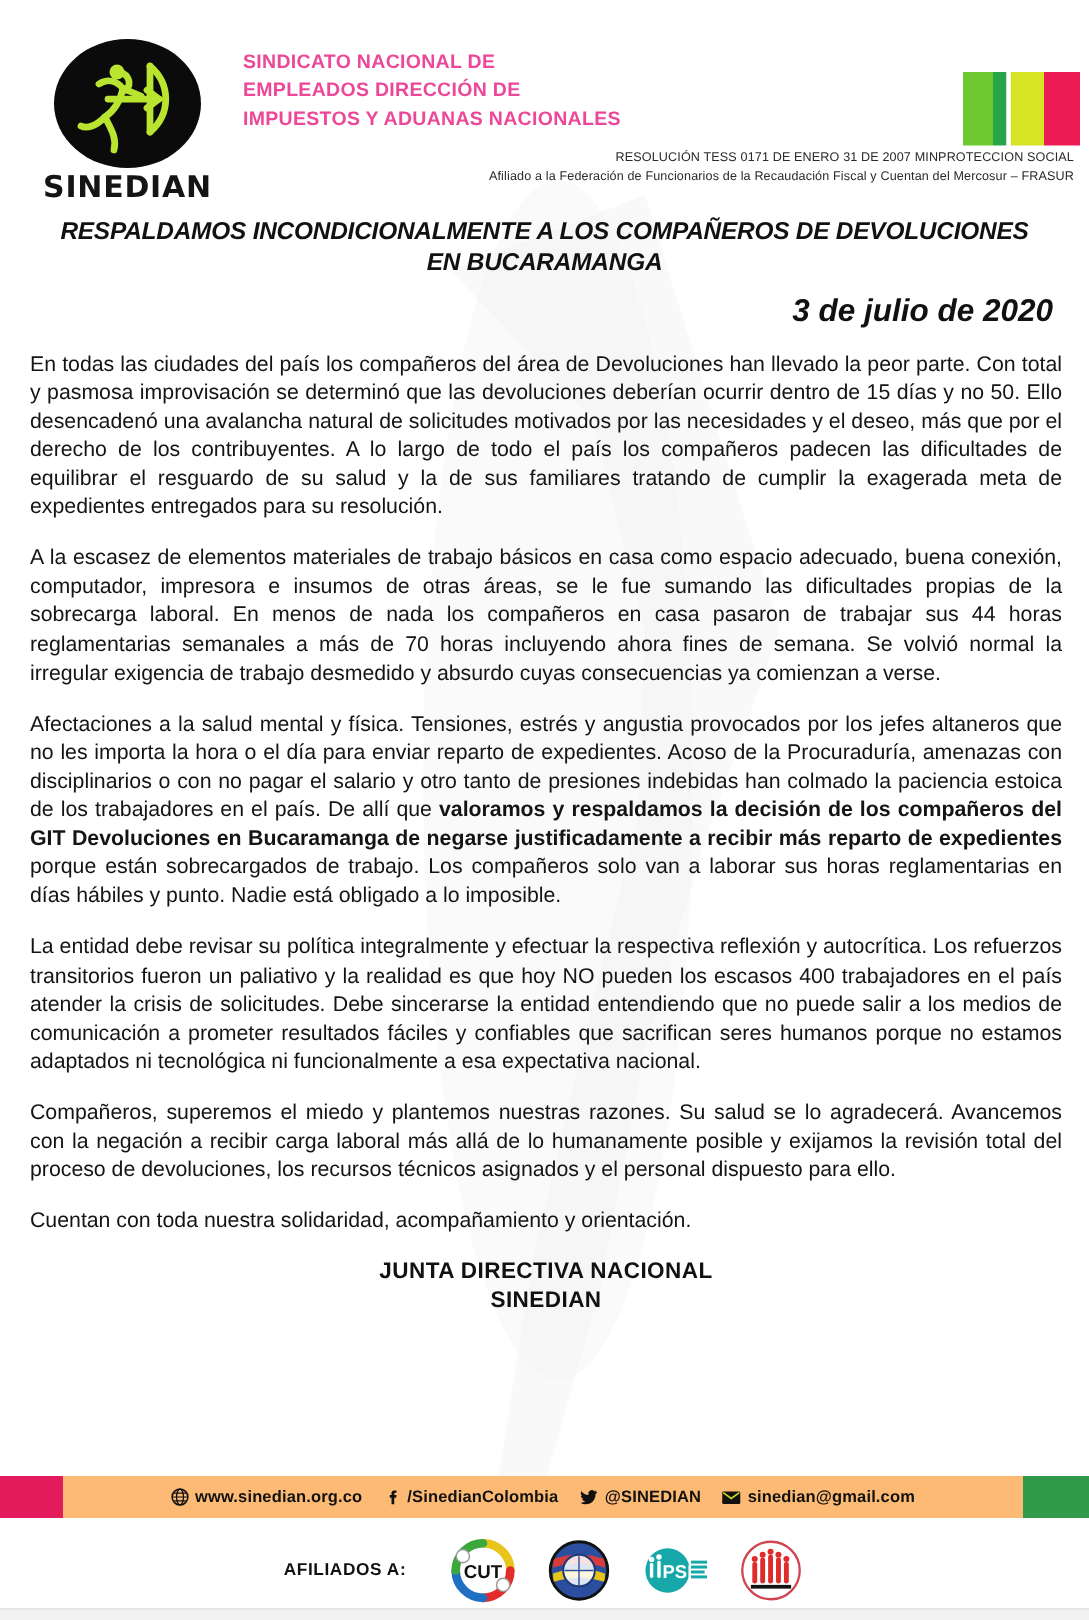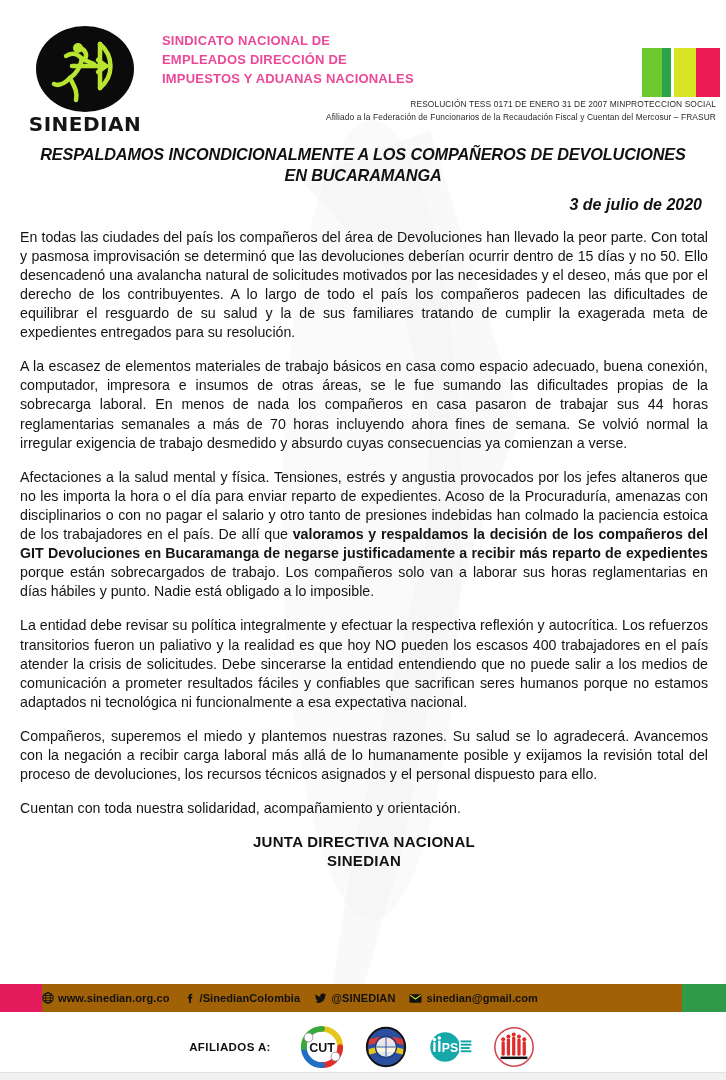--- a/index.html
+++ b/index.html
@@ -113,21 +113,21 @@
     line-height: 1.28;
     letter-spacing: -0.15px;
     color: #111;
     font-style: italic;
   }
   .doc-date {
     margin: 10px 24px 0 0;
     text-align: right;
     font-weight: bold;
     font-style: italic;
-    font-size: 16px;
+    font-size: 21px;
     color: #111;
   }
 
   
   .body-text {
     margin: 14px 18px 0 20px;
     font-size: 14.2px;
     line-height: 1.345;
     text-align: justify;
     color: #141414;
@@ -150,21 +150,21 @@
     position: absolute;
     left: 0;
     top: 984px;
     width: 726px;
     height: 28px;
     display: flex;
     align-items: stretch;
     z-index: 2;
   }
   .fbar-left  { width: 42px; background: #e31b5d; }
-  .fbar-mid   { flex: 1; background: #a16207; display: flex; align-items: center; justify-content: flex-start; }
+  .fbar-mid   { flex: 1; background: #fdba74; display: flex; align-items: center; justify-content: center; }
   .fbar-right { width: 44px; background: #2f9b4a; }
 
   .contact-row {
     display: flex;
     align-items: center;
     gap: 14px;
     font-weight: bold;
     font-size: 11px;
     color: #111;
     letter-spacing: 0.1px;

